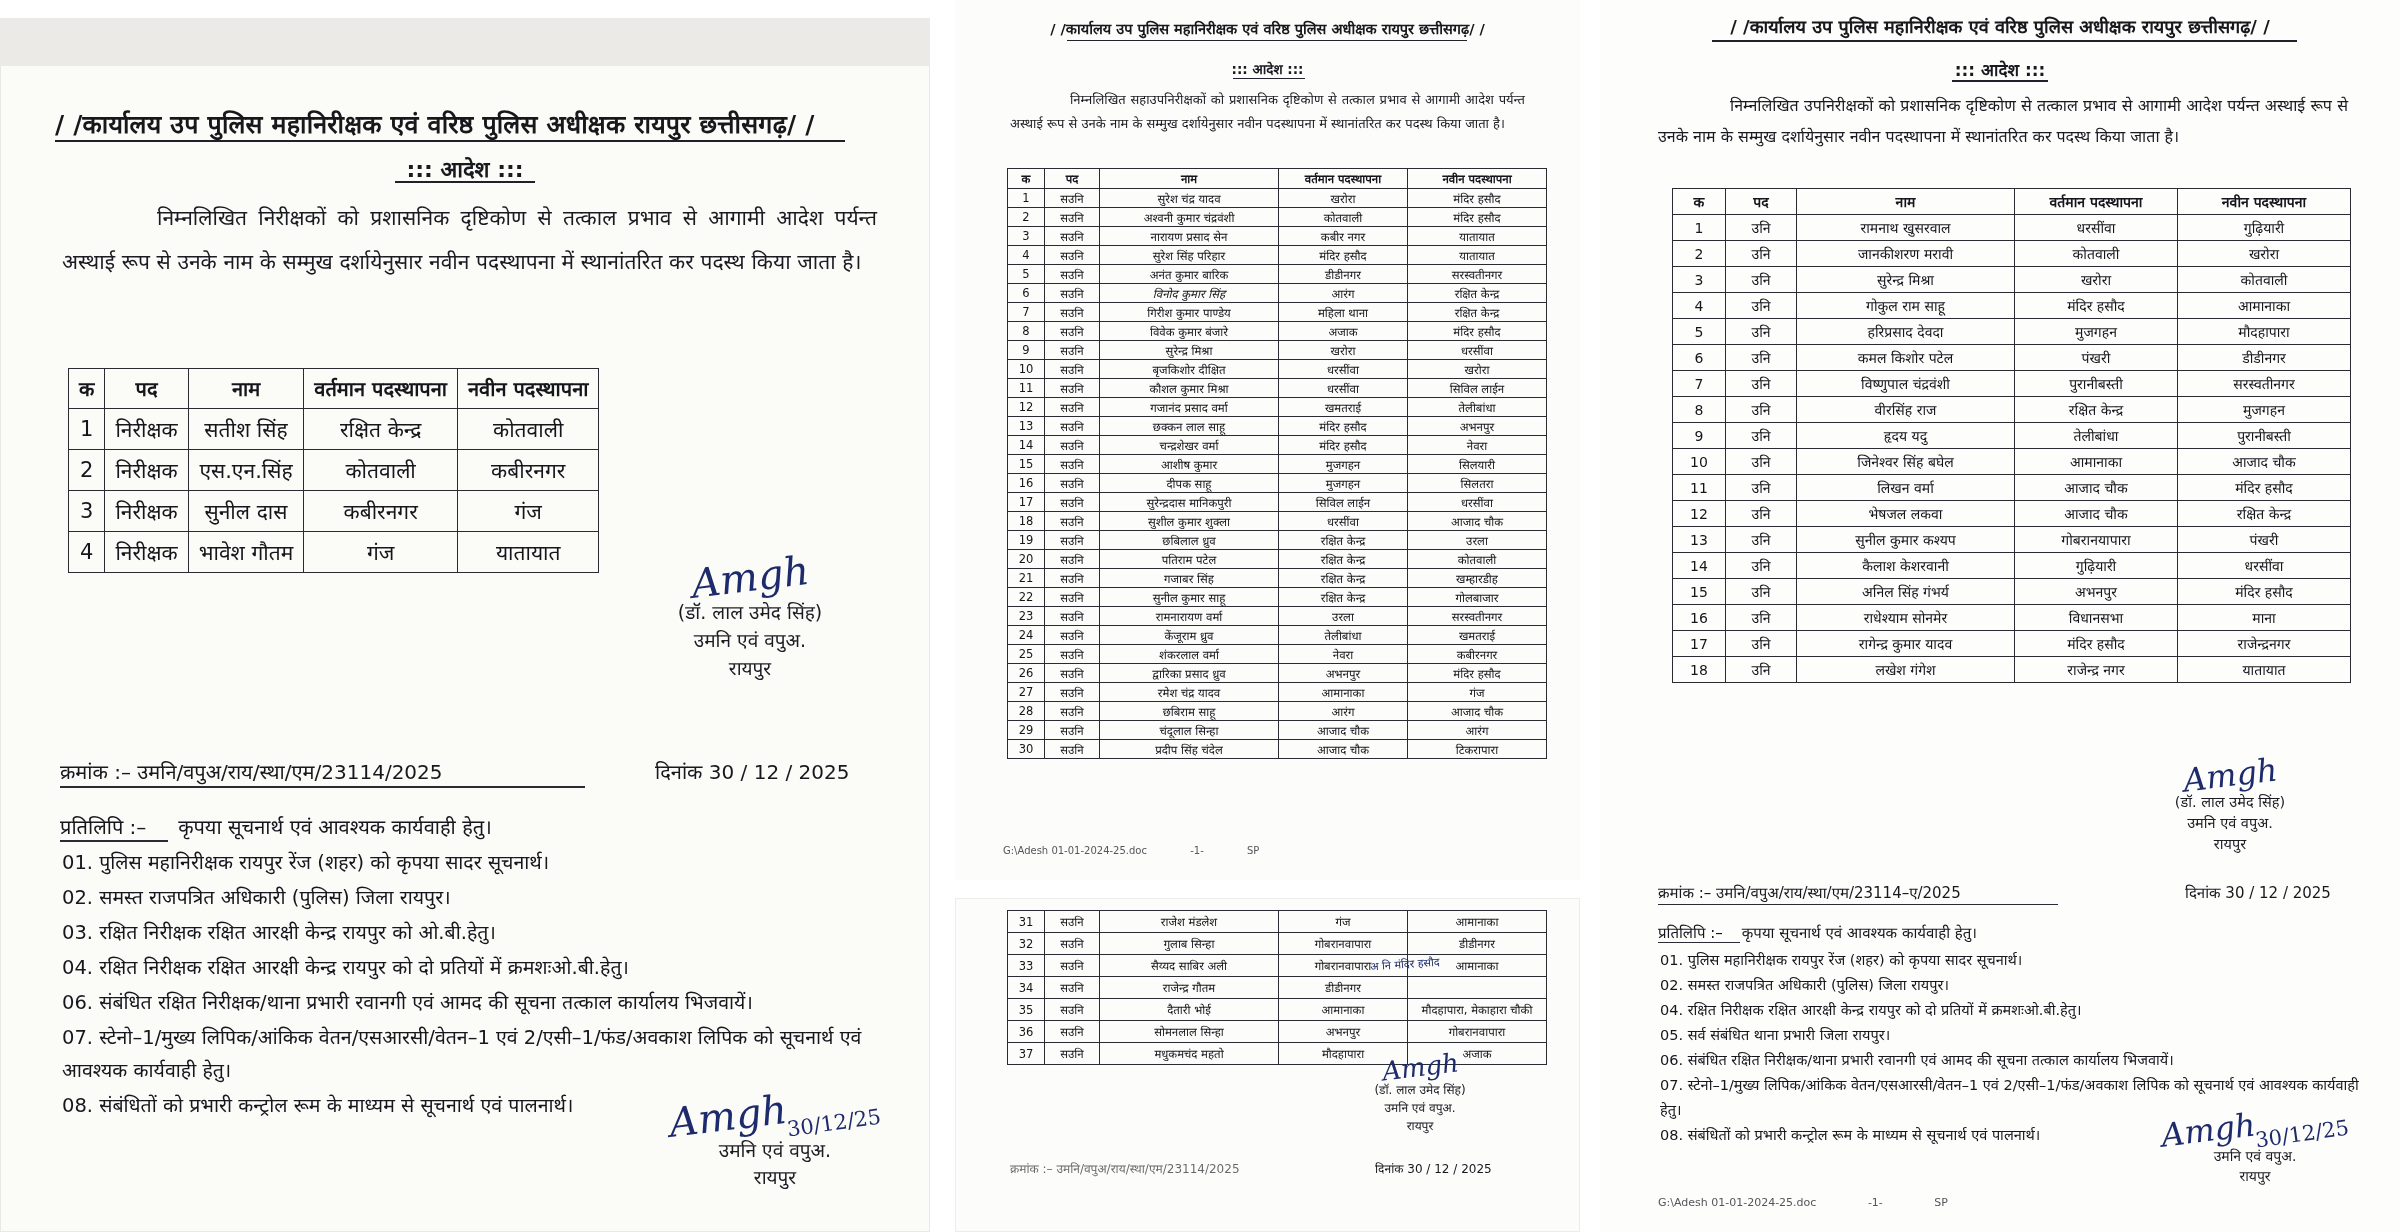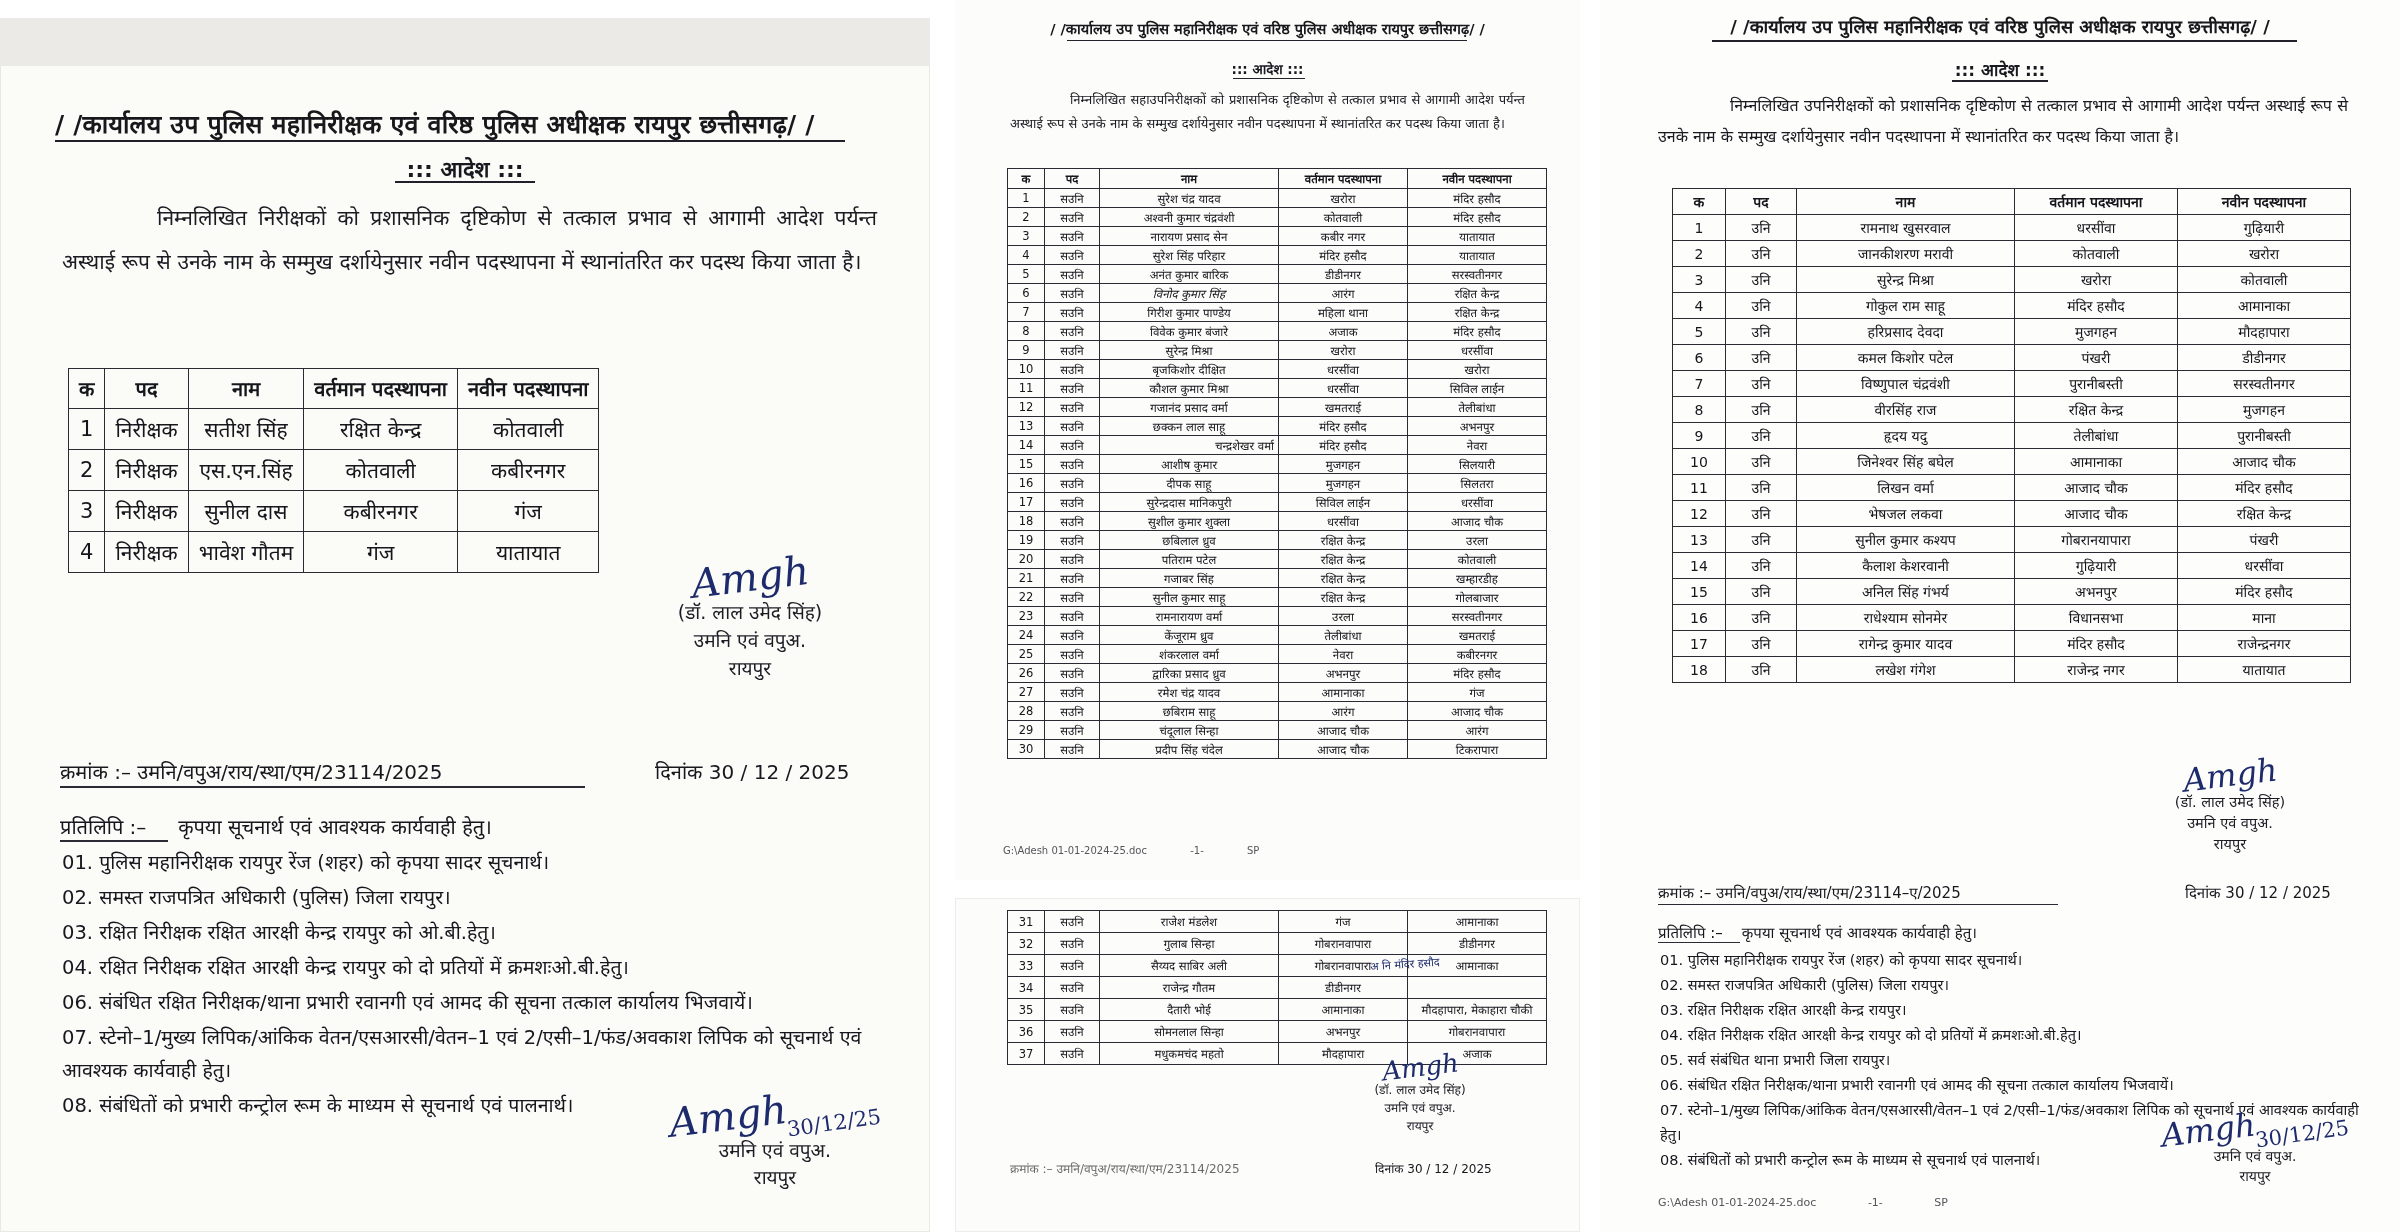--- a/index.html
+++ b/index.html
@@ -607,21 +607,21 @@
         <tr>
           <td style="width: 28px;">13</td>
           <td style="width: 46px;">सउनि</td>
           <td style="width: 170px;">छक्कन लाल साहू</td>
           <td style="width: 120px;">मंदिर हसौद</td>
           <td style="width: 130px;">अभनपुर</td>
         </tr>
         <tr>
           <td style="width: 28px;">14</td>
           <td style="width: 46px;">सउनि</td>
-          <td style="width: 170px; text-align: right;">चन्द्रशेखर वर्मा</td>
+          <td style="width: 170px;">चन्द्रशेखर वर्मा</td>
           <td style="width: 120px;">मंदिर हसौद</td>
           <td style="width: 130px;">नेवरा</td>
         </tr>
         <tr>
           <td style="width: 28px;">15</td>
           <td style="width: 46px;">सउनि</td>
           <td style="width: 170px;">आशीष कुमार</td>
           <td style="width: 120px;">मुजगहन</td>
           <td style="width: 130px;">सिलयारी</td>
         </tr>
@@ -969,21 +969,20 @@
   <div class="pratilipi">
     <span>प्रतिलिपि :–</span>
     &nbsp;&nbsp;
     <span>कृपया सूचनार्थ एवं आवश्यक कार्यवाही हेतु।</span>
   </div>
   <div class="pratilipi-ul"></div>
 
   <div class="list">
     <div>01. पुलिस महानिरीक्षक रायपुर रेंज (शहर) को कृपया सादर सूचनार्थ।</div>
     <div>02. समस्त राजपत्रित अधिकारी (पुलिस) जिला रायपुर।</div>
-    <div>03. रक्षित निरीक्षक रक्षित आरक्षी केन्द्र रायपुर।</div>
     <div>04. रक्षित निरीक्षक रक्षित आरक्षी केन्द्र रायपुर को दो प्रतियों में क्रमशःओ.बी.हेतु।</div>
     <div>05. सर्व संबंधित थाना प्रभारी जिला रायपुर।</div>
     <div>06. संबंधित रक्षित निरीक्षक/थाना प्रभारी रवानगी एवं आमद की सूचना तत्काल कार्यालय भिजवायें।</div>
     <div>07. स्टेनो–1/मुख्य  लिपिक/आंकिक  वेतन/एसआरसी/वेतन–1  एवं  2/एसी–1/फंड/अवकाश लिपिक  को सूचनार्थ एवं आवश्यक कार्यवाही हेतु।</div>
     <div>08. संबंधितों को प्रभारी कन्ट्रोल रूम के माध्यम से सूचनार्थ एवं पालनार्थ।</div>
   </div>
 
   <div class="foot-sign">
     <div>
       <span class="sign-scribble">Amgh</span><span class="date-hand">30/12/25</span>

